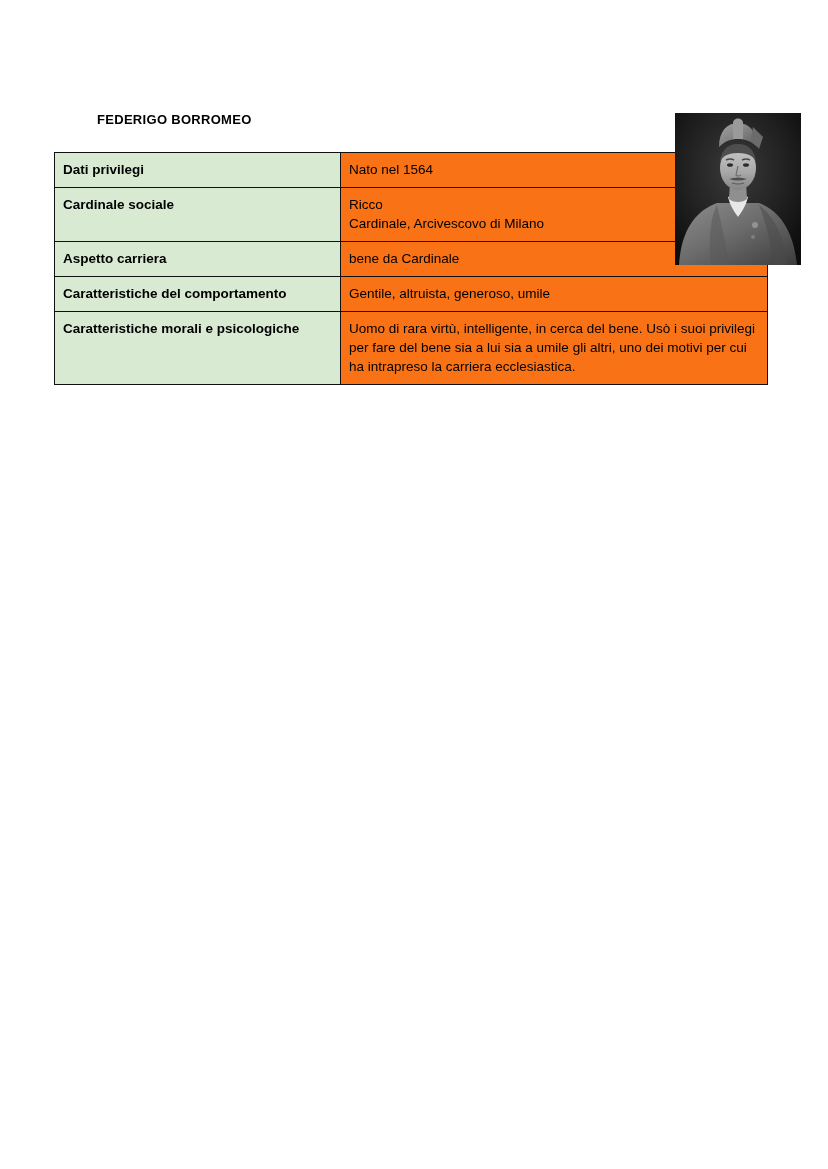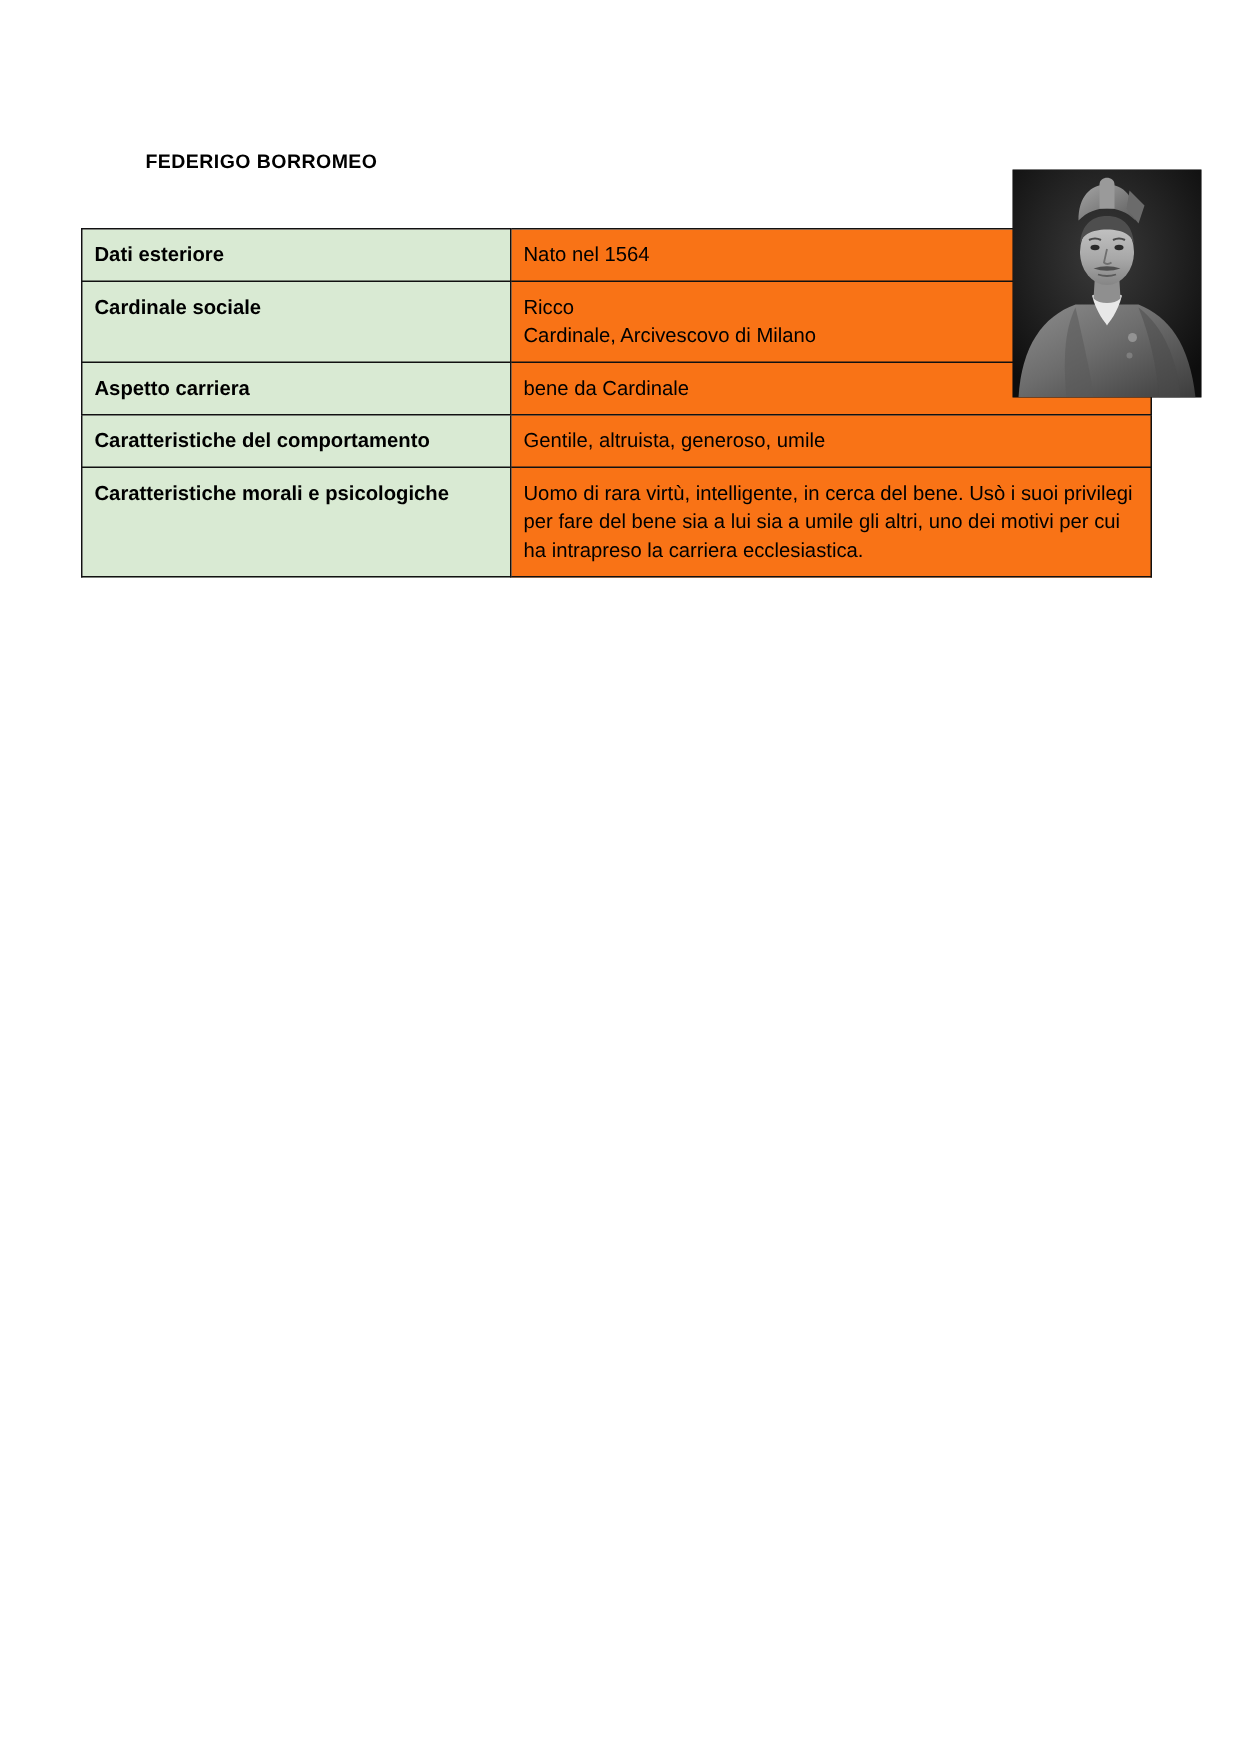--- a/index.html
+++ b/index.html
@@ -18,21 +18,21 @@
 
   .page {
     position: absolute;
     inset: 0;
     background: #ffffff;
   }
 
   .doc-title {
     position: absolute;
     left: 97px;
-    top: 100px;
+    top: 112px;
     font-size: 13px;
     font-weight: bold;
     letter-spacing: 0.3px;
     line-height: 16px;
     white-space: nowrap;
   }
 
   .profile-table {
     position: absolute;
     left: 54px;
@@ -84,21 +84,21 @@
 </head>
 <body>
 
 <div class="page">
 
   <div class="doc-title">FEDERIGO BORROMEO</div>
 
   <table class="profile-table">
     <tbody>
       <tr class="r1">
-        <td class="cell-label">Dati esteriore</td>
+        <td class="cell-label">Dati privilegi</td>
         <td class="cell-value">Nato nel 1564</td>
       </tr>
       <tr class="r2">
         <td class="cell-label">Cardinale sociale</td>
         <td class="cell-value" style="white-space: pre-line;">Ricco
 Cardinale, Arcivescovo di Milano</td>
       </tr>
       <tr class="r3">
         <td class="cell-label">Aspetto carriera</td>
         <td class="cell-value">bene da Cardinale</td>

